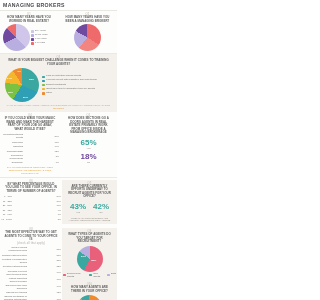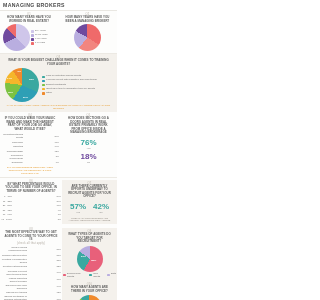--- a/index.html
+++ b/index.html
@@ -215,21 +215,21 @@
         </div>
       </div>
       <div class="footnote accent" style="margin-top:2px;">39% OF RESPONDENTS IDENTIFIED AGENT RECRUITING AND RETENTION AS THEIR TOUGHEST TASK</div>
     </div>
 
     <div class="panel" style="width:57px; padding:0 2px;">
       <div class="qnum">Q5</div>
       <div class="qtitle">HOW DOES SECTIONS GO A DOORS AGENTS IN REAL ESTATE PRIMARILY WORK FROM OFFICE INSIDE A MANAGING BROKERAGE</div>
       <div style="margin-top:3px; text-align:center;">
         <div class="bigstat">
-          <div class="bigstat-num" style="color:#3aa8a0;">76%</div>
+          <div class="bigstat-num" style="color:#3aa8a0;">65%</div>
           <div class="bigstat-cap">Yes</div>
         </div>
         <div class="bigstat" style="margin-top:2px;">
           <div class="bigstat-num" style="color:#6f4a9e;">18%</div>
           <div class="bigstat-cap">No</div>
         </div>
       </div>
     </div>
   </div>
 
@@ -272,21 +272,21 @@
           <span class="bar-val">5%</span>
         </div>
       </div>
     </div>
 
     <div class="panel panel-alt" style="width:55px; padding:2px;">
       <div class="qnum">Q7</div>
       <div class="qtitle">ARE THERE CURRENTLY EFFORTS UNDERWAY TO RECRUIT AGENTS FOR YOUR OFFICE?</div>
       <div class="bigstat-wrap" style="margin-top:3px;">
         <div class="bigstat">
-          <div class="bigstat-num" style="color:#3aa8a0;">57%</div>
+          <div class="bigstat-num" style="color:#3aa8a0;">43%</div>
           <div class="bigstat-cap">Yes</div>
         </div>
         <div class="bigstat">
           <div class="bigstat-num" style="color:#3aa8a0;">42%</div>
           <div class="bigstat-cap">No</div>
         </div>
       </div>
       <div class="stat-note" style="margin-top:3px;">MOST MANAGING BROKERS ARE ACTIVELY RECRUITING NEW AGENTS</div>
     </div>
   </div>

